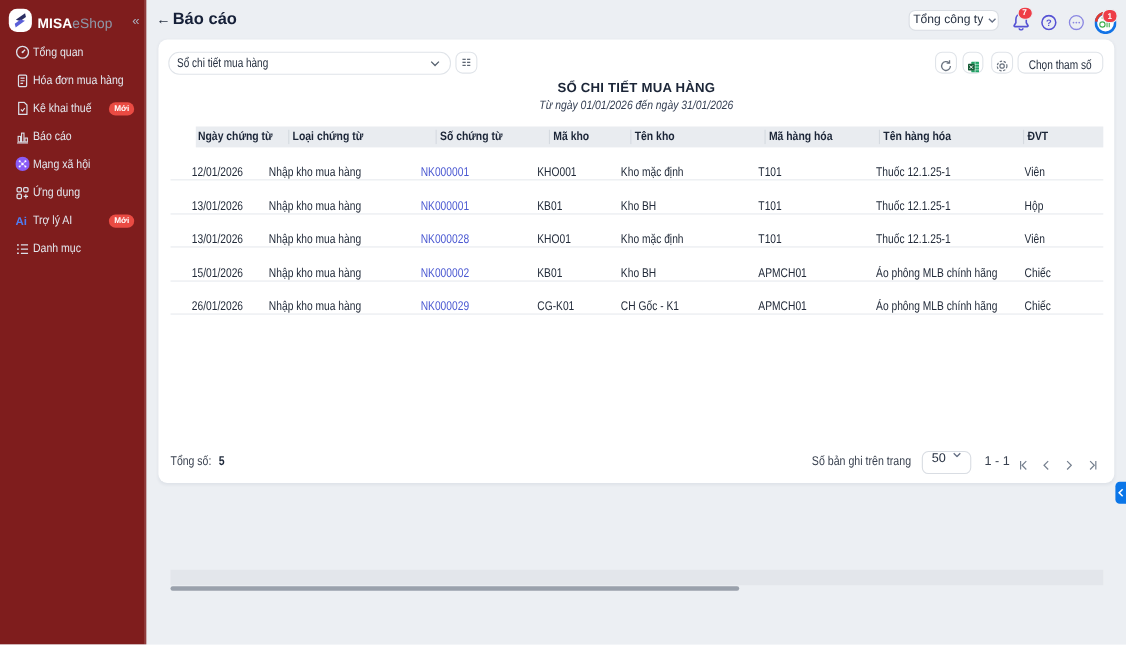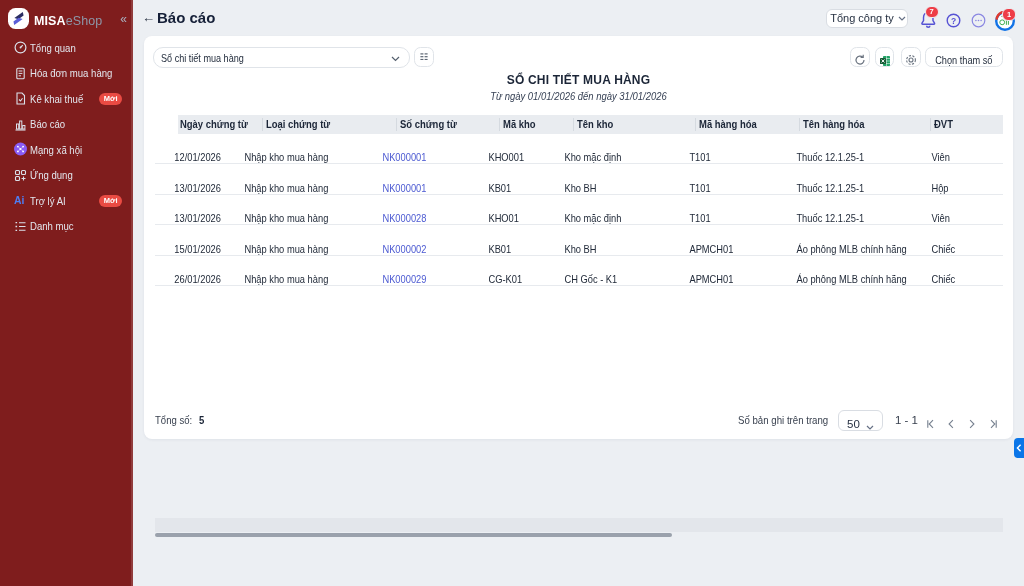--- a/index.html
+++ b/index.html
@@ -54,21 +54,21 @@
 #thead .c1 { text-align:left; padding-left:2px; padding-right:0; }
 .cell { padding-left:3px; }
 .link { color:#4c5ad2; }
 #graybar { position:absolute; left:11px; top:482px; width:848px; height:14px; background:#e3e6eb; }
 #hthumb { position:absolute; left:11px; top:497px; width:517px; height:4px; background:#9aa1ac; border-radius:2px; }
 
 #foot { position:absolute; left:0; right:0; bottom:0; height:34px; }
 #total { position:absolute; left:11px; top:9px; font-size:11.5px; color:#39414f; transform:scaleX(0.83); transform-origin:0 50%; white-space:nowrap; }
 #total b { margin-left:5px; color:#1b2537; }
 #pgsize { position:absolute; left:594px; top:9px; font-size:11.5px; color:#39414f; transform:scaleX(0.84); transform-origin:0 50%; white-space:nowrap; }
-#selsize { position:absolute; left:694px; top:5px; width:45px; height:21px; background:#fff; border:1px solid #d9dde3; border-radius:6px; font-size:11.5px; color:#273142; display:flex; align-items:flex-end; justify-content:center; gap:6px; }
+#selsize { position:absolute; left:694px; top:5px; width:45px; height:21px; background:#fff; border:1px solid #d9dde3; border-radius:6px; font-size:11.5px; color:#273142; display:flex; align-items:flex-start; justify-content:center; gap:6px; }
 #range { position:absolute; left:751px; top:9px; font-size:11.5px; color:#39414f; }
 .pgi { position:absolute; top:10px; width:10px; height:10px; }
 
 #bluetab { position:absolute; left:1014px; top:438px; width:10px; height:20px; background:#0b76e8; border-radius:4px 0 0 4px; color:#fff; display:flex; align-items:center; justify-content:center; font-size:9px; font-weight:bold; }
 </style>
 </head>
 <body>
 <div id="sidebar">
   <div id="sbscroll"></div>
   <div id="logo">

